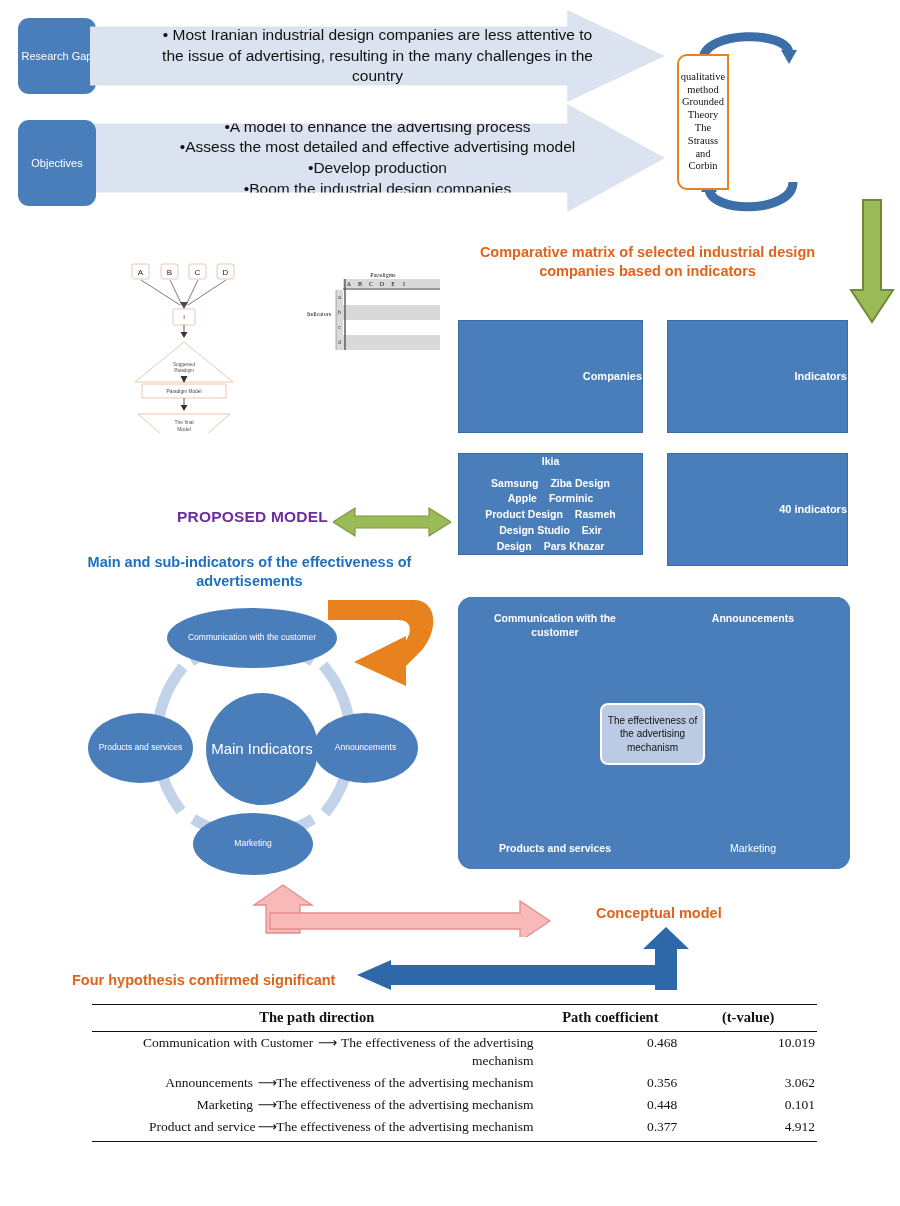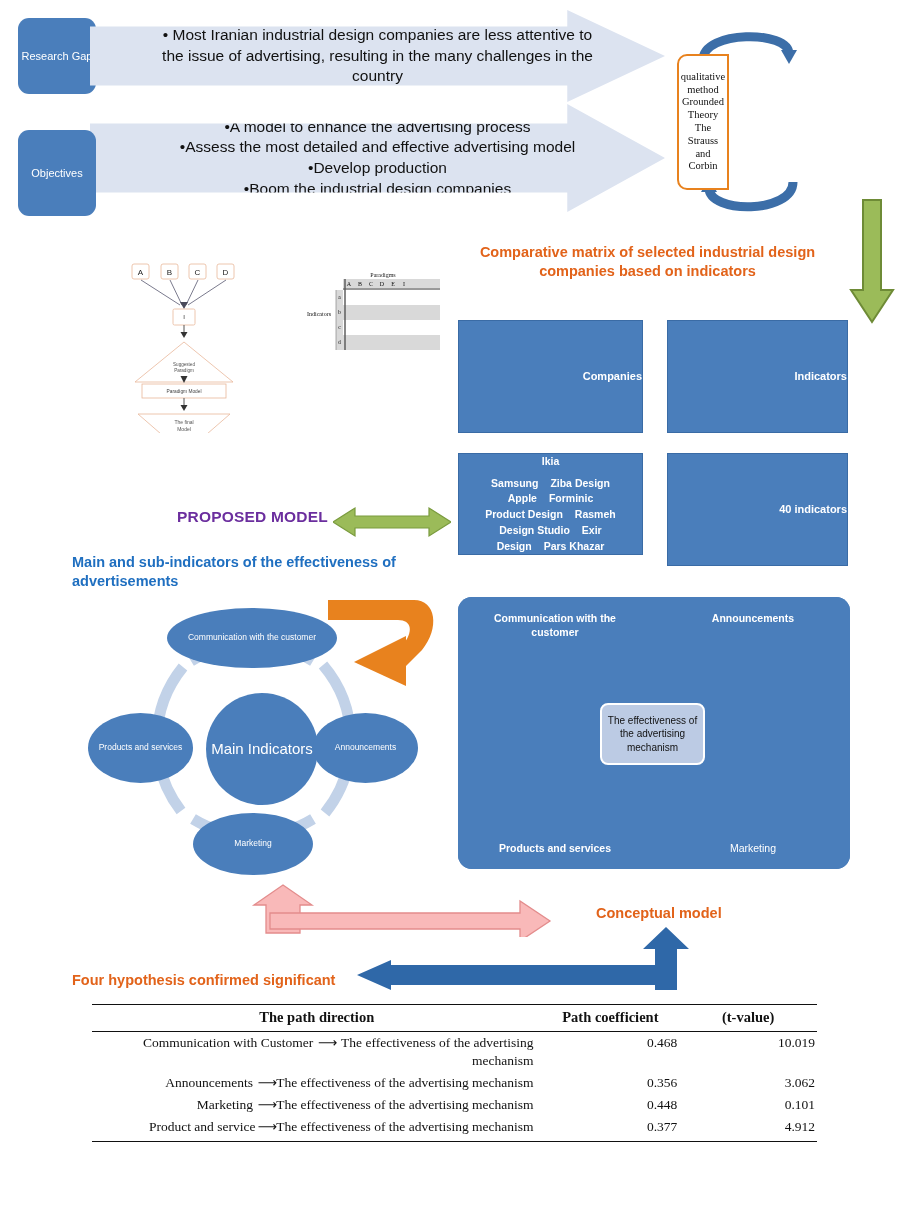--- a/index.html
+++ b/index.html
@@ -55,21 +55,21 @@
   .mbox.qual { border: 2.2px solid #E8821E; border-radius: 10px 0 0 10px; }
   .mbox.quant { border: 2.2px solid #3C6EA8; border-radius: 0 10px 10px 0; }
 
   
   .h-orange {
     color: #E2631A; font-weight: bold; font-size: 14.5px;
     text-align: center; line-height: 1.32;
   }
   .h-blue {
     color: #1F6FC0; font-weight: bold; font-size: 14.5px;
-    text-align: left; line-height: 1.32;
+    text-align: center; line-height: 1.32;
   }
   .h-purple {
     color: #6B2E9E; font-weight: bold; font-size: 15.5px; letter-spacing: .2px;
   }
 
   
   .bbox {
     background: #4A7EBB;
     border: 1px solid #3A6BA5;
     color: #fff;
@@ -174,21 +174,21 @@
   </div>
 
   <div class="abs pale-arrow" style="left:90px; top:104px; width:575px; height:108px;">
     <div class="pale-arrow-inner">
       <span class="li">•A model to enhance the advertising process</span>
       <span class="li">•Assess the most detailed and effective advertising model</span>
       <span class="li">•Develop production</span>
       <span class="li">•Boom the industrial design companies</span>
     </div>
   </div>
-  <div class="abs chip" style="left:18px; top:130px; width:78px; height:86px;">
+  <div class="abs chip" style="left:18px; top:120px; width:78px; height:86px;">
     <span>Objectives</span>
   </div>
 
   <div class="abs" style="left:655px; top:20px; width:190px; height:205px;">
 
     <svg class="abs" style="left:34px; top:0px;" width="120" height="44" viewBox="0 0 120 44">
       <path d="M14 40 C14 10, 100 10, 100 34" fill="none" stroke="#3C6EA8" stroke-width="9" stroke-linecap="butt"></path>
       <polygon points="92,30 108,30 100,44" fill="#3C6EA8"></polygon>
     </svg>
 

